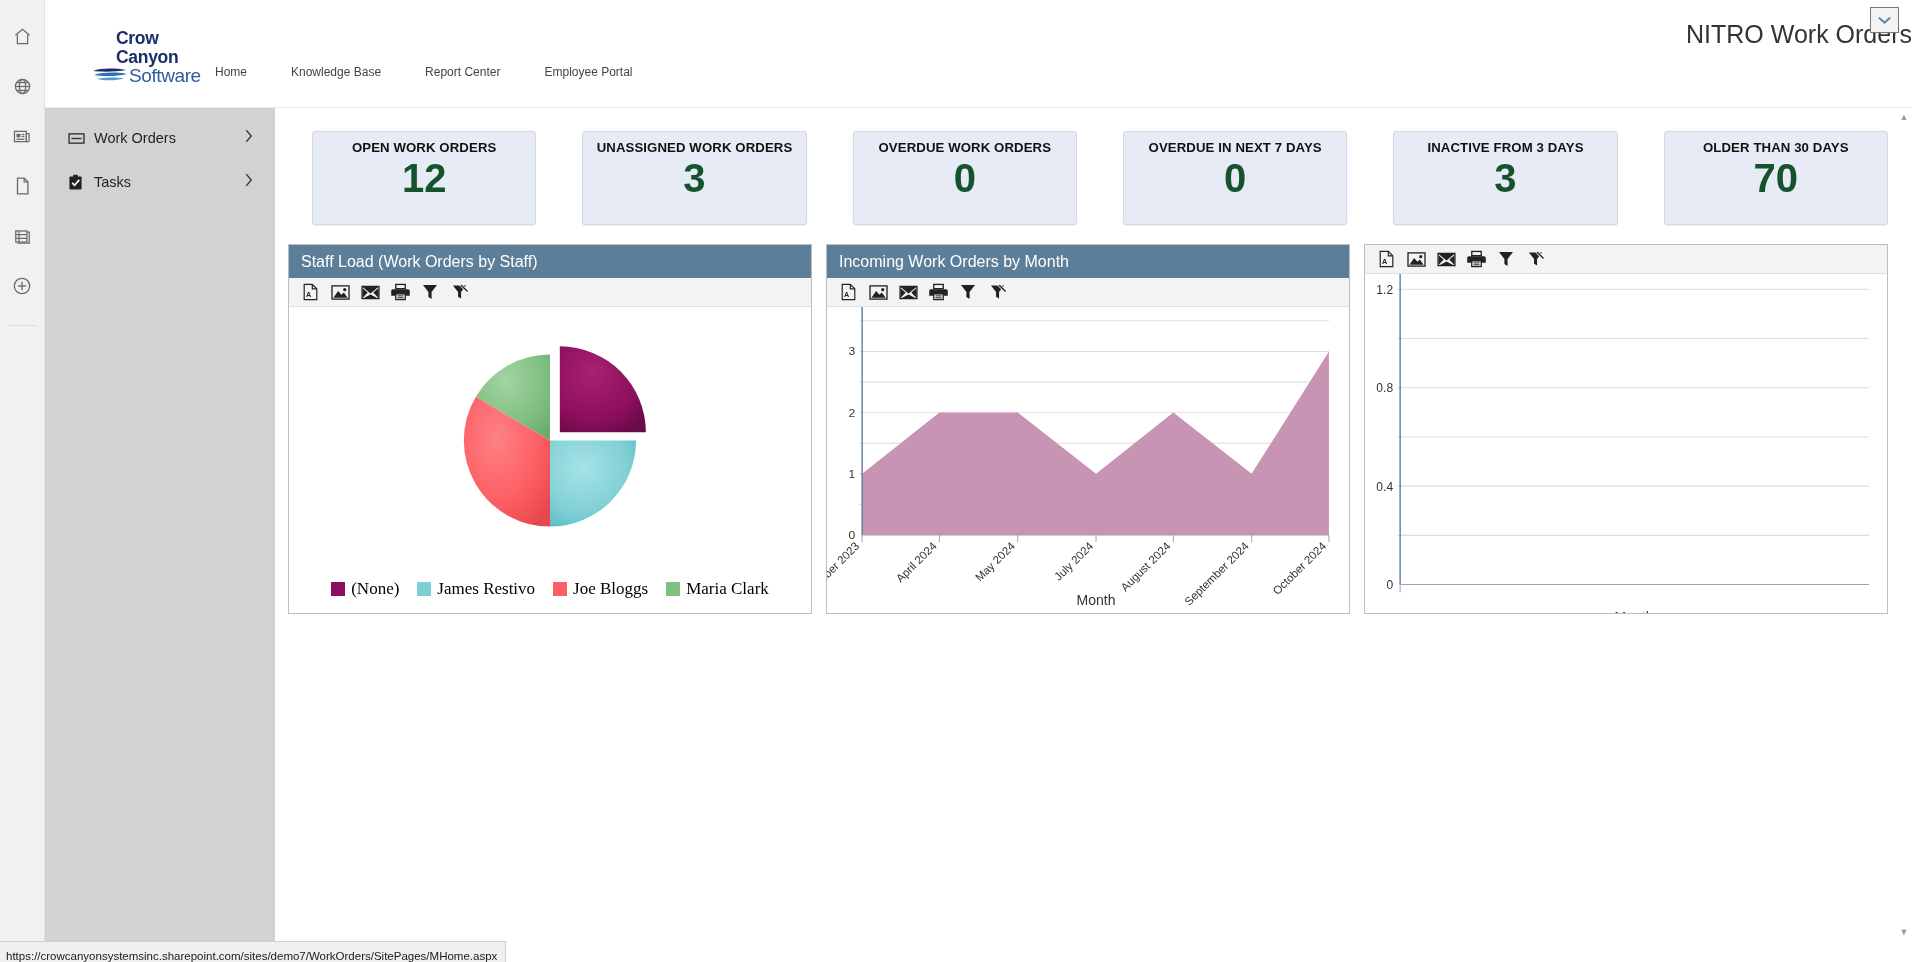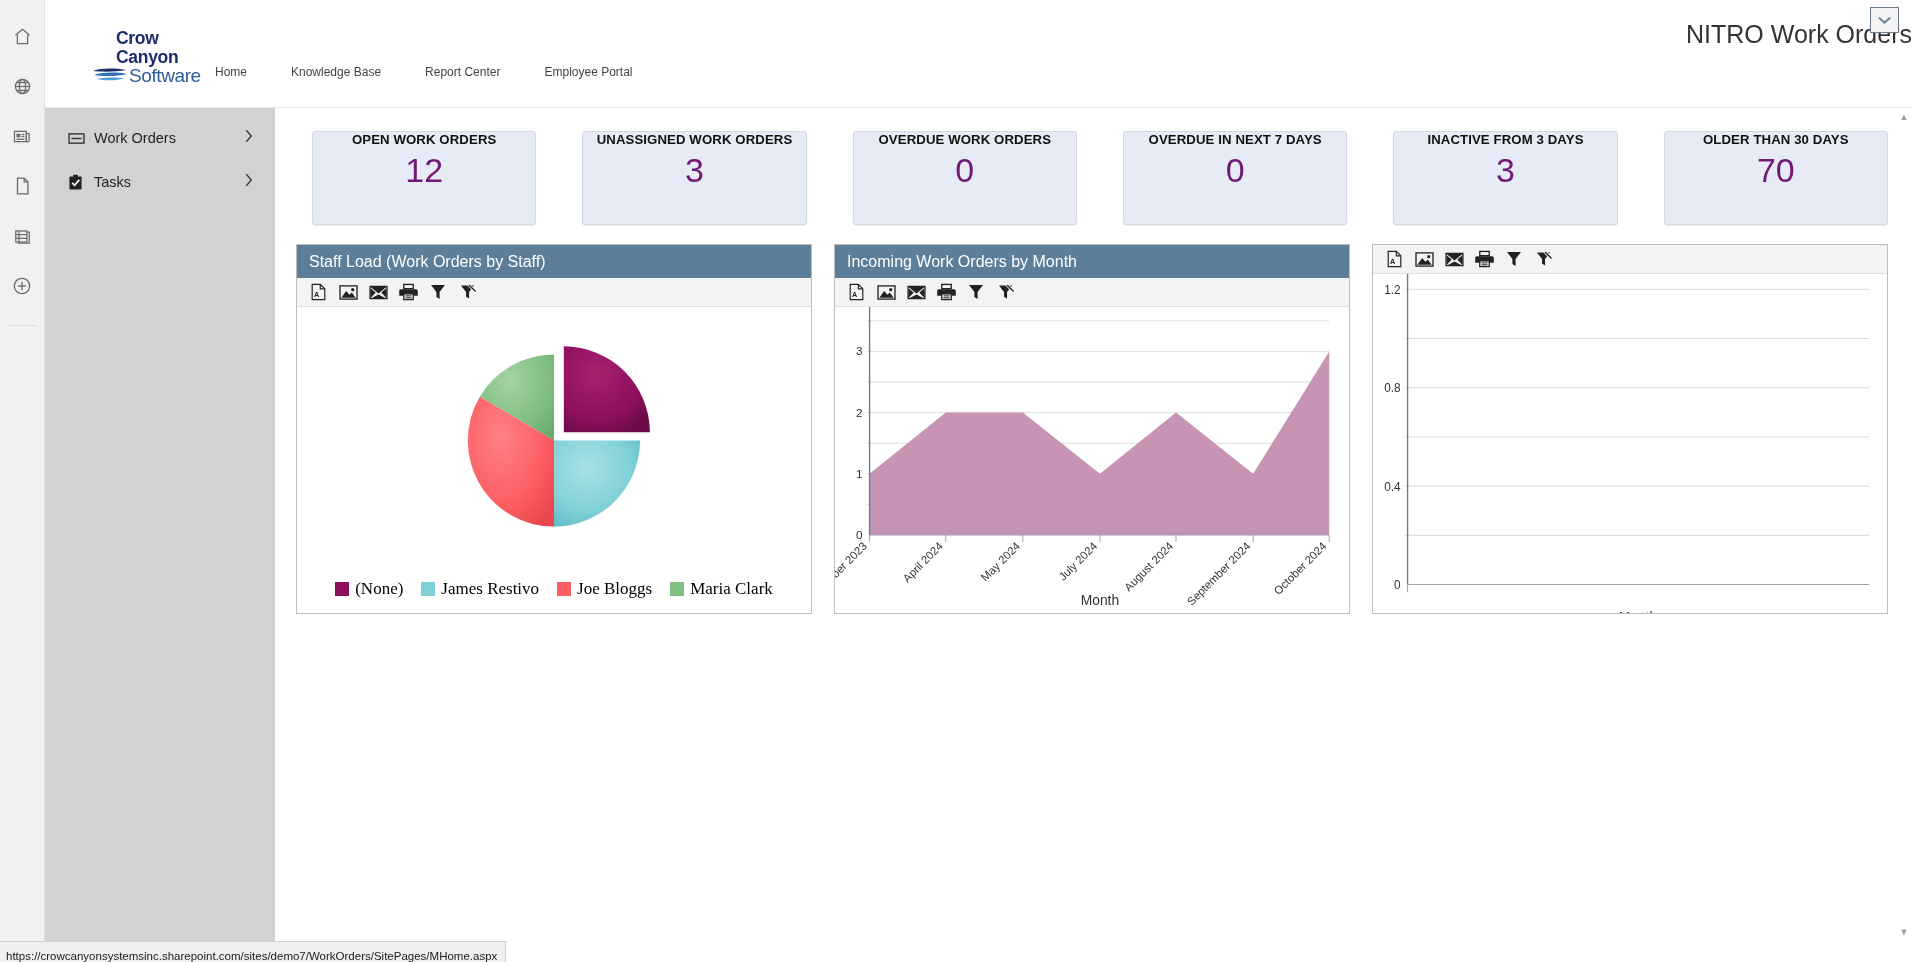--- a/index.html
+++ b/index.html
@@ -121,45 +121,45 @@
     position: absolute; left: 13px; top: 23px;
     width: 1600px; height: 94px;
     display: flex; gap: 22px;
   }
   .kpi {
     flex: 1;
     background: #e7ebf5;
     border: 1px solid #d3d8e4;
     border-radius: 3px;
     display: flex; flex-direction: column; align-items: center;
-    padding-top: 0;
+    padding-top: 8px;
     cursor: pointer;
     box-shadow: 0 1px 1px rgba(0,0,0,0.06);
     margin-left: 24px;
   }
   .kpi-label {
     font-size: 13.2px; font-weight: bold; color: #111111;
     letter-spacing: 0.1px; white-space: nowrap;
   }
   .kpi-value {
-    font-size: 34px; font-weight: normal; color: #701a75;
+    font-size: 40px; font-weight: bold; color: #14532d;
     margin-top: 6px; line-height: 34px;
   }
 
   
   .panel-row {
     position: absolute; left: 13px; top: 136px;
     width: 1600px; height: 370px;
     display: flex; gap: 14px;
   }
   .panel {
     flex: 1;
     background: #ffffff;
     border: 1px solid #bdbdbd;
-    display: flex; flex-direction: column; margin-left: 8px;
+    display: flex; flex-direction: column;
   }
   .panel-header {
     height: 33px;
     background: #5c7e99;
     color: #ffffff;
     display: flex; align-items: center;
     padding-left: 12px;
     font-size: 16px;
   }
   .panel-toolbar {

